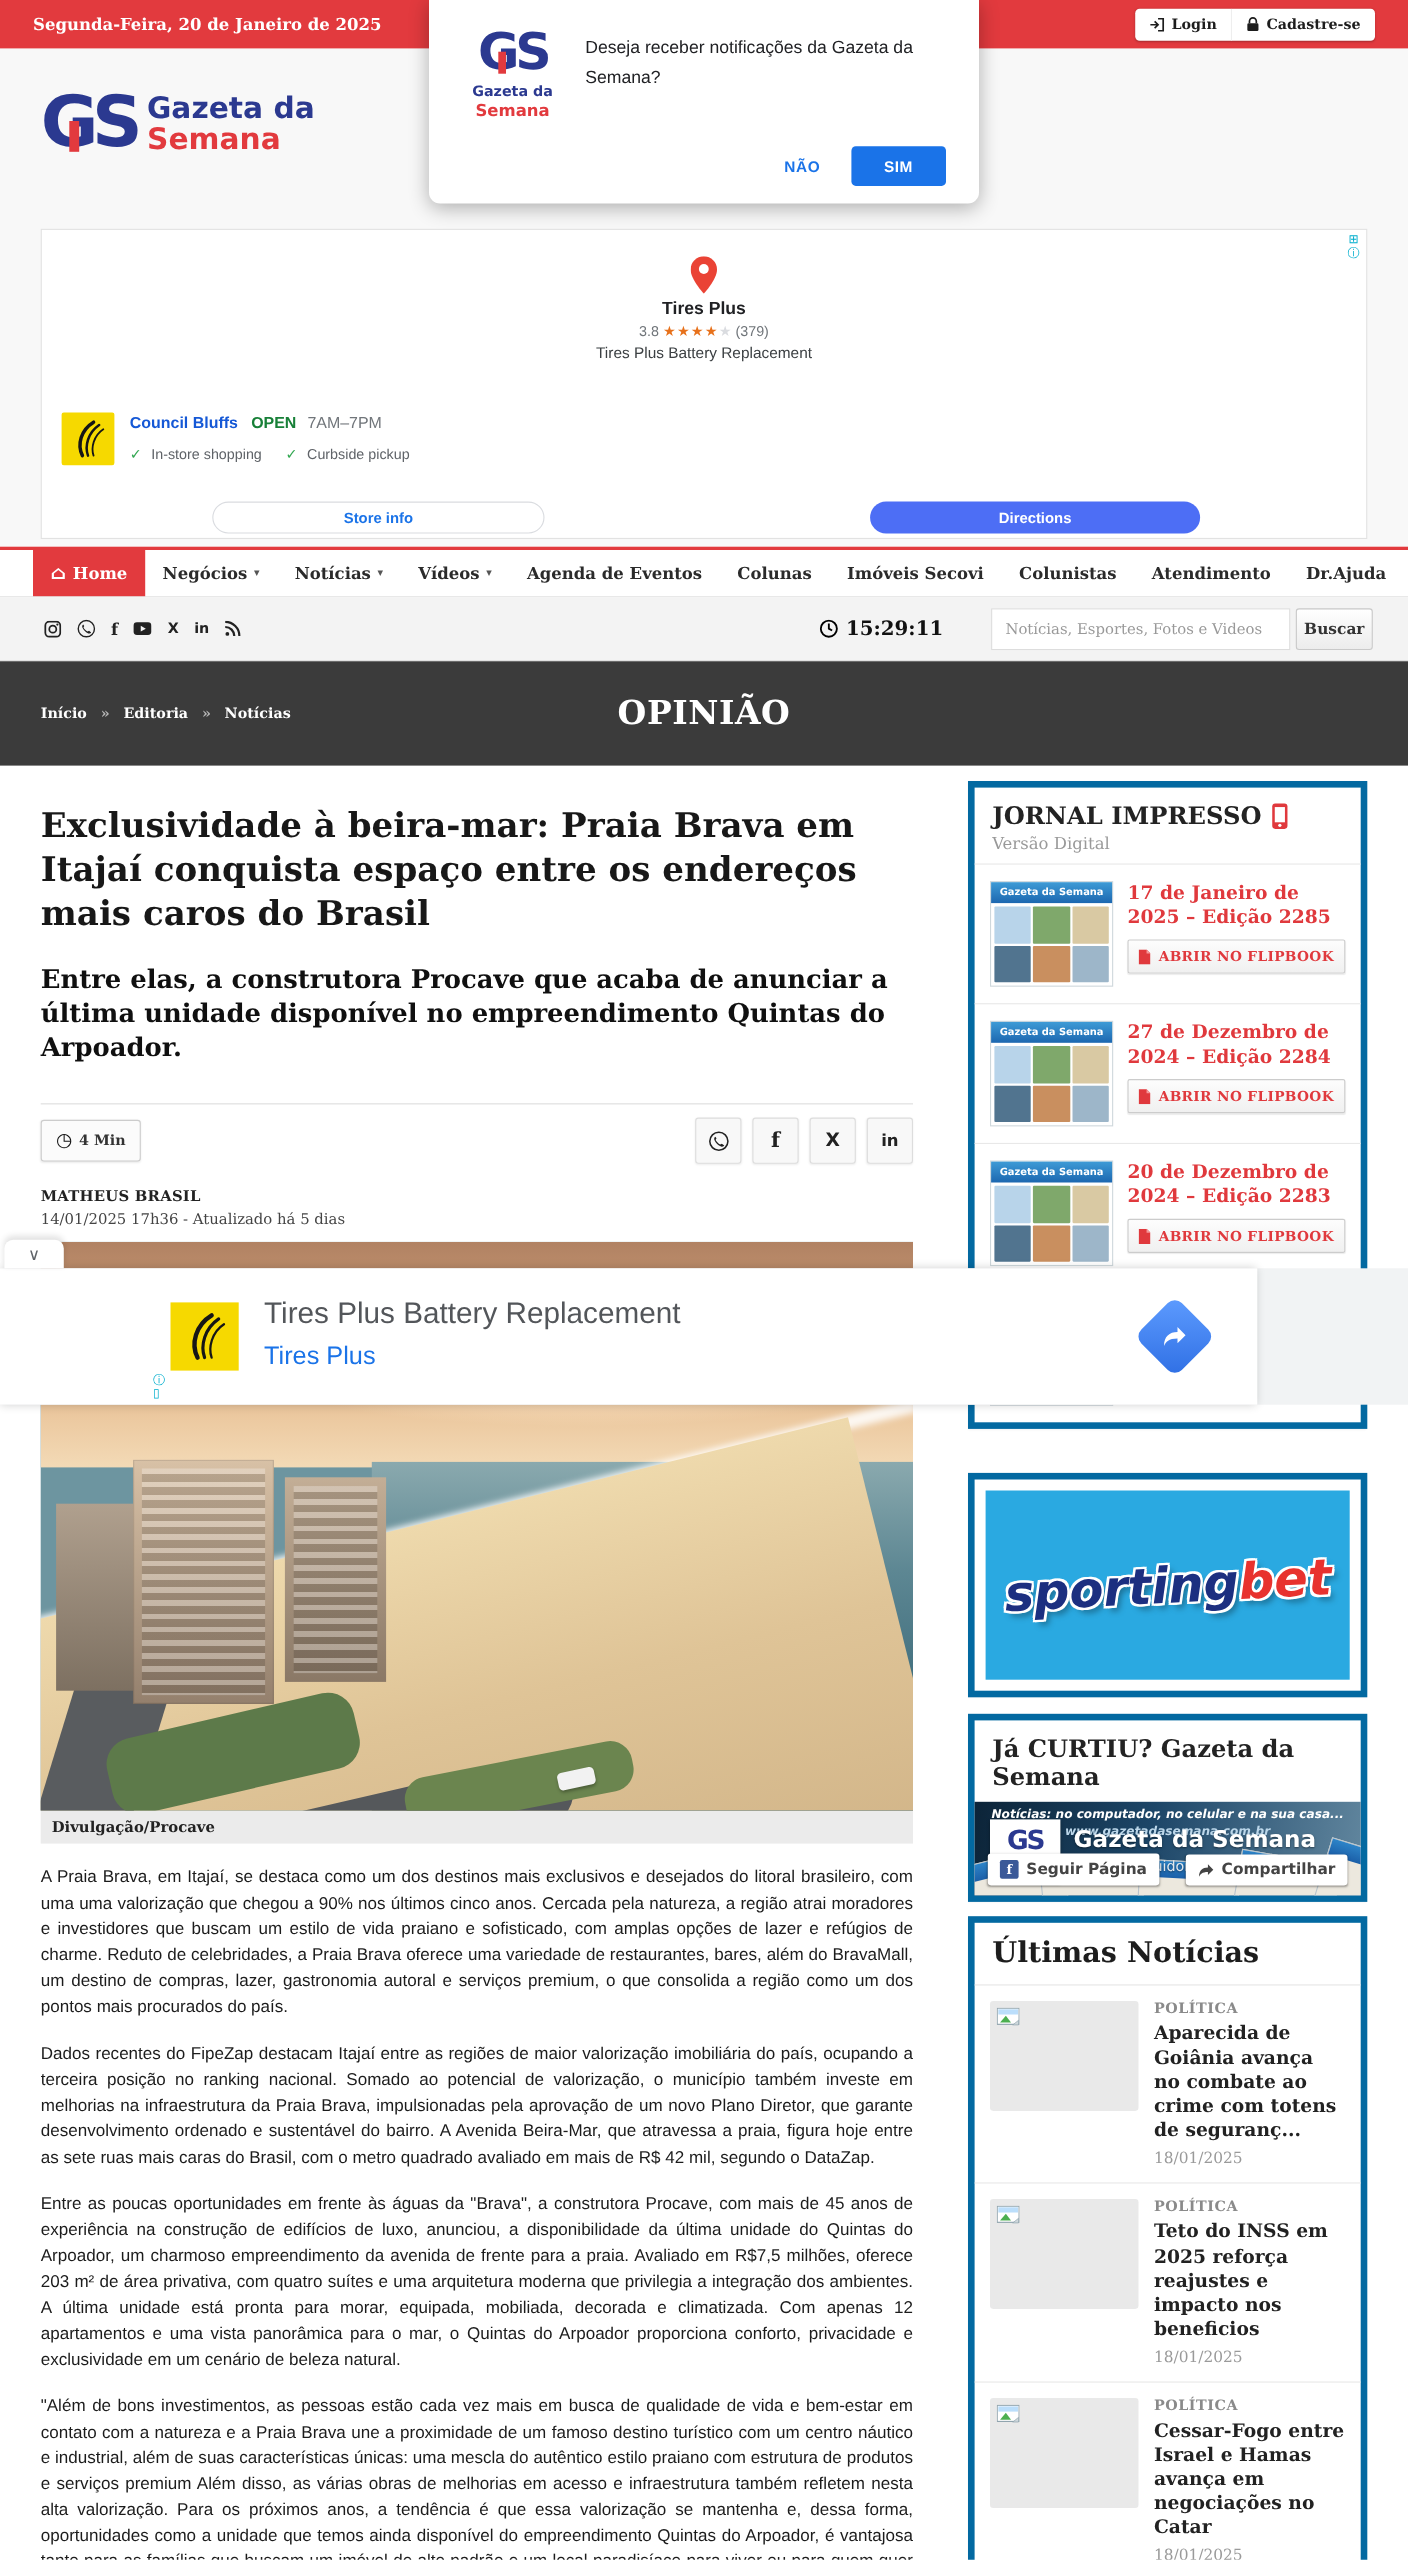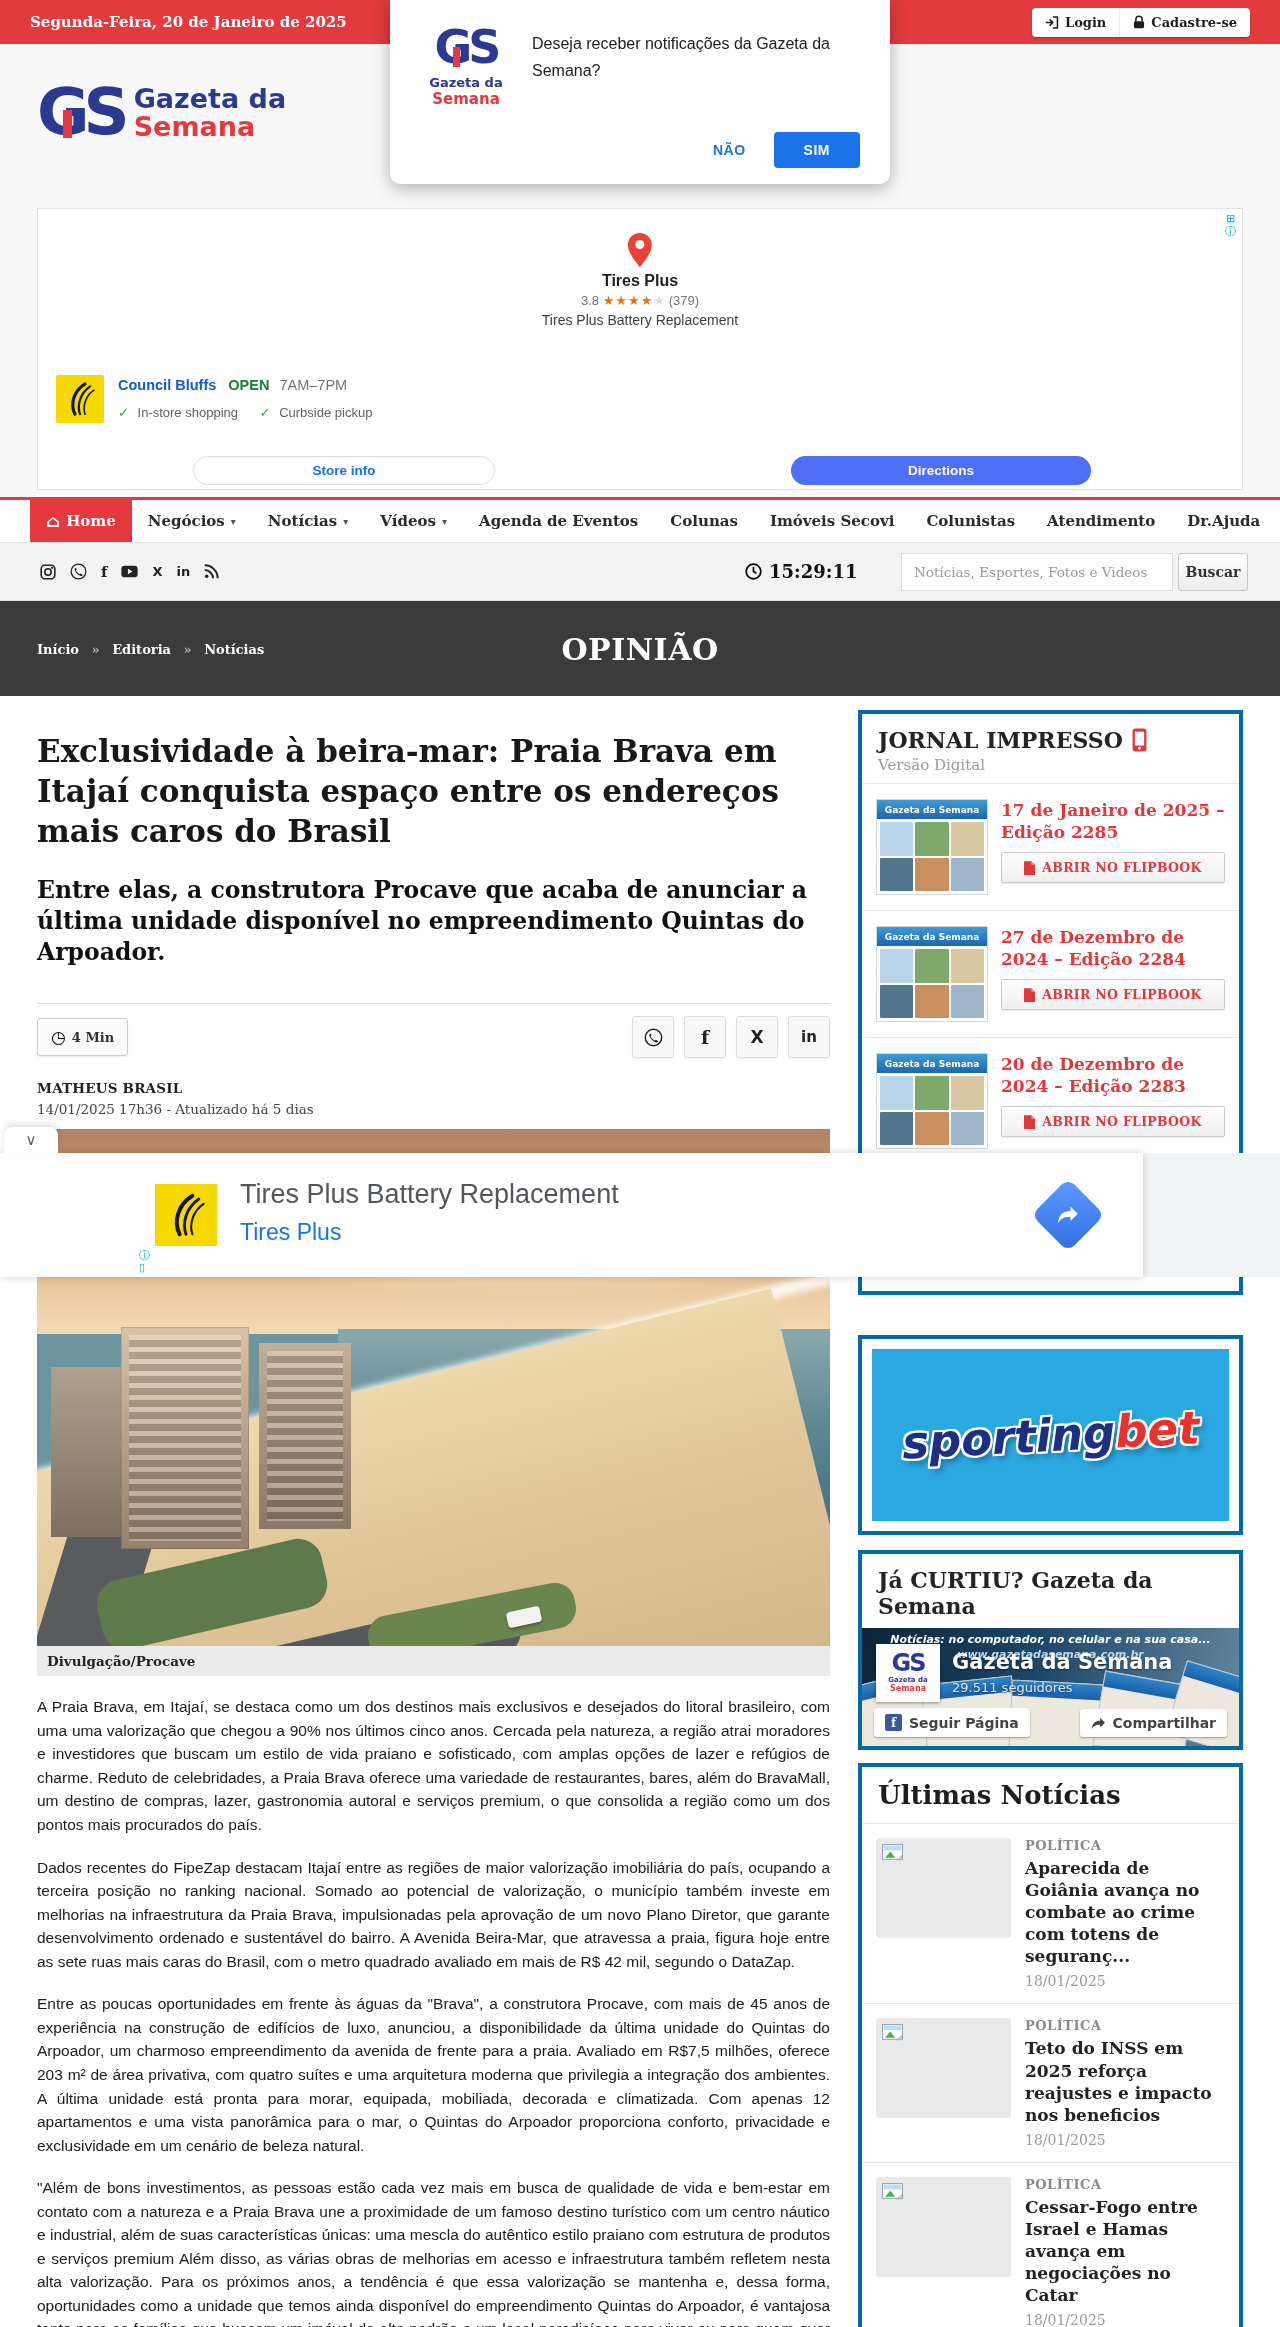--- a/index.html
+++ b/index.html
@@ -144,21 +144,21 @@
   .ai-b1::after, .ai-b2::after { content:""; position:absolute; inset:8px;
            background:repeating-linear-gradient(180deg, rgba(255,255,255,.28) 0 5px, rgba(0,0,0,.14) 5px 12px); }
   .ai-car { position:absolute; left:470px; top:480px; width:34px; height:16px; background:#f2f2f2;
             border-radius:4px; transform:rotate(-12deg); box-shadow:0 2px 3px rgba(0,0,0,.3); }
   .art-caption { background:#ebebeb; padding:7px 10px; font:bold 13.5px "DejaVu Serif", serif; color:#222; }
 
   .art-body p { margin:19px 0; font:15.5px/1.52 "Liberation Sans", sans-serif; color:#1c1c1c;
                 text-align:justify; }
 
   
-  .box { border:4px solid #0369a1; background:#fff; box-shadow:0 1px 2px rgba(0,0,0,.05); }
+  .box { border:6px solid #0369a1; background:#fff; box-shadow:0 1px 2px rgba(0,0,0,.05);margin-left:22px; }
   .box-head { padding:13px 16px 9px 16px; }
   .box-title { font:bold 22px "DejaVu Serif", serif; color:#232323; display:flex; align-items:center; gap:9px; }
   .box-subtitle { font:15px "DejaVu Serif", serif; color:#999; margin-top:3px; }
   .box-jornal { margin-bottom:40px; }
   .ed-list { border-top:1px solid #e8e8e8; }
   .ed-row { display:flex; gap:13px; padding:15px 14px; border-bottom:1px solid #e8e8e8; }
   .ed-row:last-child { border-bottom:none; }
   .mini-cover { width:112px; height:96px; flex:none; border:1px solid #cfd8dc; background:#fff;
                 display:flex; flex-direction:column; cursor:pointer; }
   .mc-head { height:19px; background:linear-gradient(180deg,#3e9bd6,#1c67b0); color:#fff;
@@ -180,21 +180,21 @@
   .box-sporting { margin-bottom:15px; padding:10px; }
   .sporting-inner { height:172px; background:#2aa9e1; display:flex; align-items:center; justify-content:center; }
   .sporting-logo { font:italic 900 45px "DejaVu Sans", sans-serif; transform:rotate(-3deg);
                    text-shadow:-2px 0 0 #fff, 2px 0 0 #fff, 0 -2px 0 #fff, 0 2px 0 #fff,
                                -2px -2px 0 #fff, 2px 2px 0 #fff, -2px 2px 0 #fff, 2px -2px 0 #fff,
                                4px 5px 6px rgba(0,0,0,.35); }
   .sporting-logo .sp1 { color:#1c2f80; }
   .sporting-logo .sp2 { color:#e8322e; }
 
   .box-fb { margin-bottom:13px; }
-  .fb-cover { height:118px; position:relative; overflow:hidden;
+  .fb-cover { height:85px; position:relative; overflow:hidden;
               background:linear-gradient(100deg,#0c2438 0%, #1d4668 45%, #62879f 100%); }
   .fb-tag { position:absolute; left:0; right:0; top:5px; text-align:center;
             font:italic bold 11px "DejaVu Sans", sans-serif; color:#fff; z-index:3; }
   .fb-url { position:absolute; left:0; right:0; top:20px; text-align:center;
             font:italic bold 11px "DejaVu Sans", sans-serif; color:#bcd7ea; z-index:2; }
   .fb-paper { position:absolute; width:92px; height:76px; background:#ece8de; border:1px solid #b9c4cc;
               top:48px; z-index:1; }
   .fb-paper::before { content:""; position:absolute; left:0; right:0; top:0; height:15px;
                       background:linear-gradient(180deg,#2d84c8,#1b5fa8); }
   .fb-gs { position:absolute; left:14px; top:16px; width:64px; height:58px; background:#fff; z-index:3;

